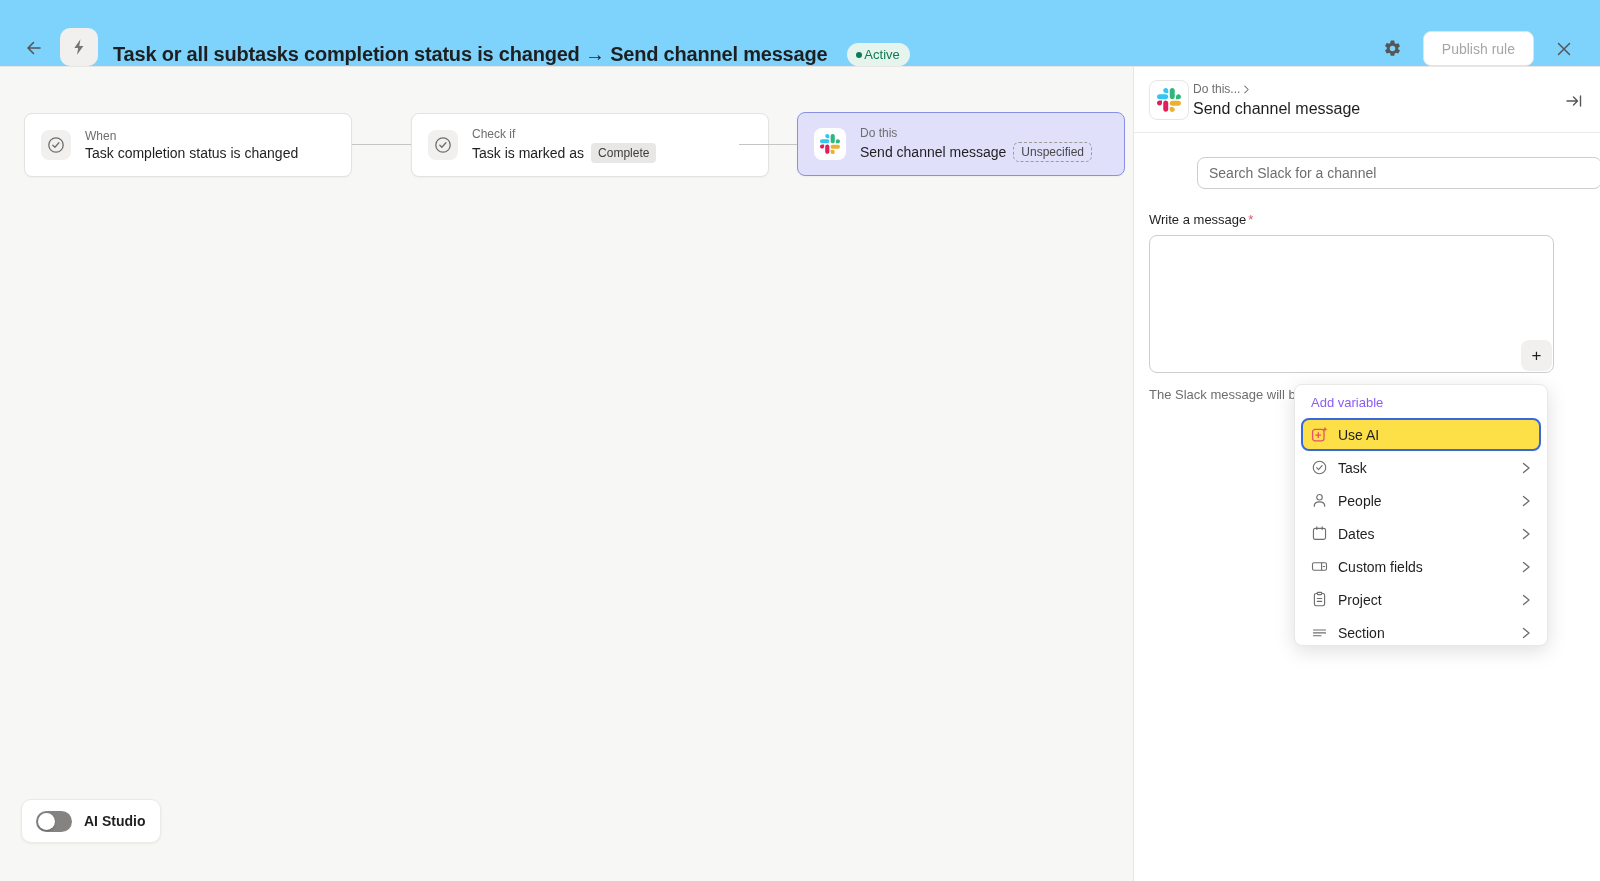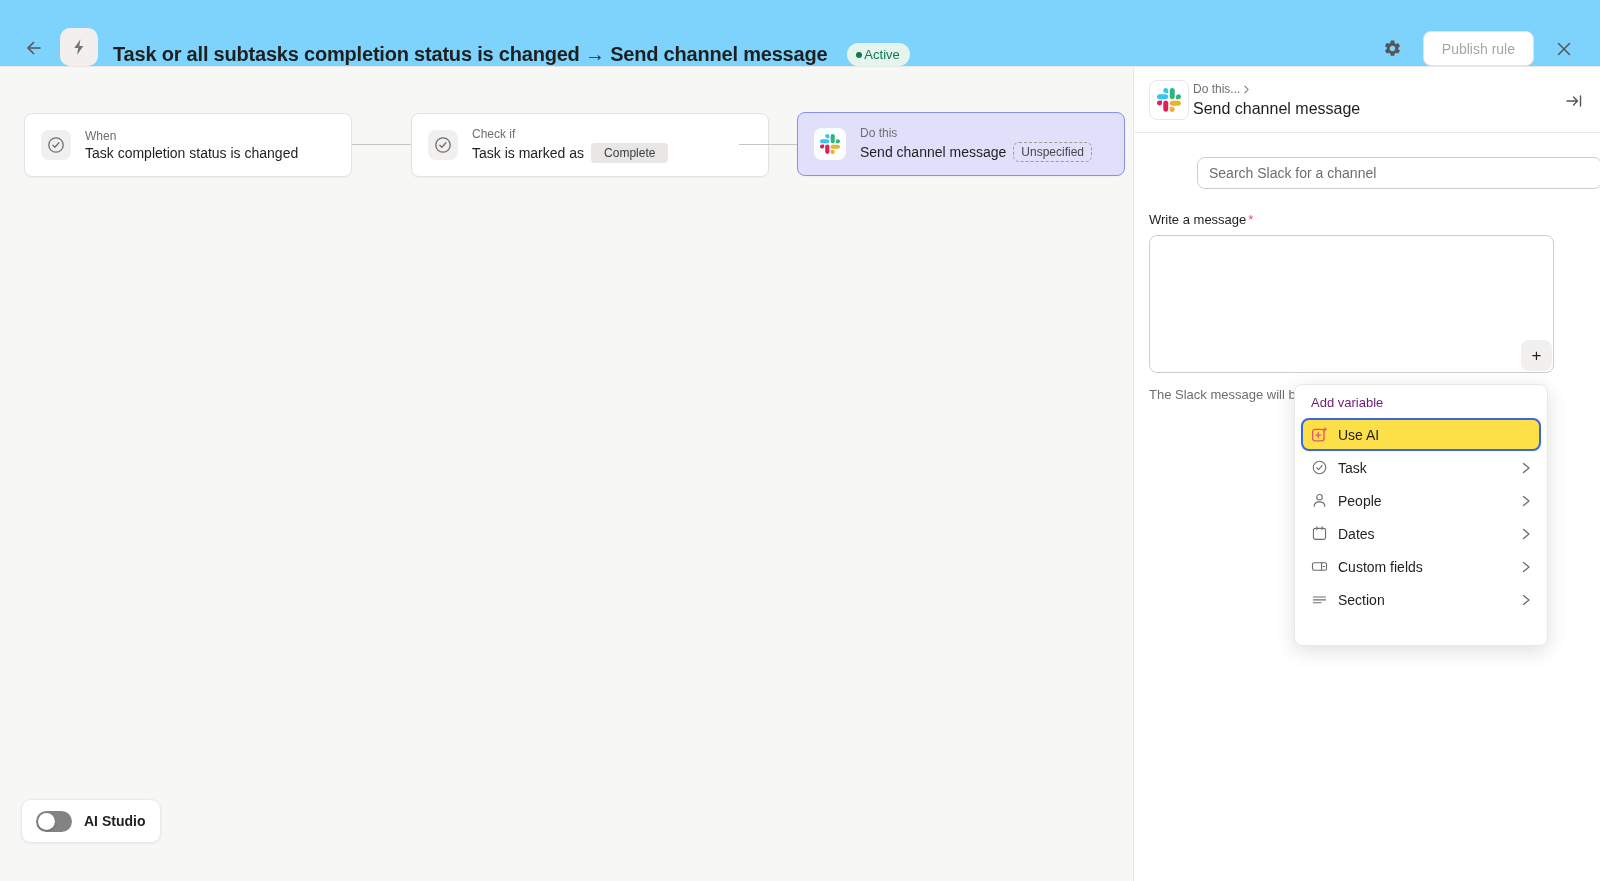--- a/index.html
+++ b/index.html
@@ -22,21 +22,21 @@
   .canvas { position:absolute; left:0; top:67px; width:1133px; height:814px; background:#f7f7f6; }
   .card { position:absolute; height:64px; border-radius:8px; background:#ffffff; border:1px solid #e4e3e1; box-shadow:0 1px 2px rgba(0,0,0,0.04); display:flex; align-items:center; padding:0 16px; gap:14px; cursor:pointer; }
   .card-when  { left:24px;  top:46px; width:328px; }
   .card-check { left:411px; top:46px; width:358px; }
   .card-do    { left:797px; top:45px; width:328px; background:#e0e0fb; border:1px solid #8a90e3; }
   .card-iconbox { width:30px; height:30px; border-radius:8px; background:#f1f0ef; display:flex; align-items:center; justify-content:center; flex:0 0 auto; }
   .card-iconbox.white { background:#ffffff; width:32px; height:32px; }
   .card-texts { display:flex; flex-direction:column; gap:2px; }
   .card-label { font-size:12px; color:#6d6e6f; }
   .card-main { font-size:14px; color:#1e1f21; display:flex; align-items:center; gap:7px; white-space:nowrap; }
-  .chip { font-size:12px; background:#e8e7e5; color:#3c3d3f; border-radius:4px; padding:3px 13px; }
+  .chip { font-size:12px; background:#e8e7e5; color:#3c3d3f; border-radius:4px; padding:3px 7px; }
   .chip-dashed { font-size:12px; background:transparent; color:#47484a; border:1px dashed #9b9b9e; border-radius:6px; padding:2px 7px; }
   .connector { position:absolute; top:77px; height:1px; background:#c6c5c3; }
   .conn-1 { left:352px; width:59px; }
   .conn-2 { left:739px; width:58px; }
 
   
   .ai-studio { position:absolute; left:21px; top:732px; width:140px; height:44px; background:#ffffff; border:1px solid #eceae8; border-radius:10px; box-shadow:0 1px 3px rgba(0,0,0,0.06); display:flex; align-items:center; gap:12px; padding:0 14px; }
   .toggle { width:36px; height:21px; border-radius:11px; background:#848382; position:relative; cursor:pointer; flex:0 0 auto; }
   .toggle-knob { position:absolute; left:2px; top:2px; width:17px; height:17px; border-radius:50%; background:#ffffff; box-shadow:0 1px 2px rgba(0,0,0,0.25); }
   .ai-studio-label { font-size:14px; font-weight:700; color:#1e1f21; }
@@ -54,21 +54,21 @@
   .req { color:#e8516d; margin-left:2px; }
   .text-input { width:405px; height:32px; border:1px solid #cfcdcb; border-radius:8px; padding:0 11px; font-size:14px; font-family:"Liberation Sans", sans-serif; color:#1e1f21; background:#fff; outline:none;margin-left:48px; }
   .text-input::placeholder { color:#6d6e6f; }
   .msg-wrap { position:relative; width:405px; height:138px; margin-bottom:14px; }
   .textarea { width:405px; height:138px; border:1px solid #cfcdcb; border-radius:8px; resize:none; font-family:"Liberation Sans", sans-serif; font-size:14px; padding:8px 11px; outline:none; }
   .plus-btn { position:absolute; right:2px; bottom:2px; width:31px; height:31px; border-radius:8px; background:#f1f0ef; display:flex; align-items:center; justify-content:center; font-size:17px; color:#1e1f21; cursor:pointer; user-select:none; }
   .helper { font-size:13px; color:#6d6e6f; white-space:nowrap; overflow:hidden; width:405px; } .spacer22 { height:23px; }
 
   
   .dropdown { position:absolute; left:1294px; top:384px; width:254px; height:262px; background:#ffffff; border:1px solid #e9e8e6; border-radius:8px; box-shadow:0 5px 20px rgba(0,0,0,0.13); z-index:40; padding:10px 6px 8px 6px; }
-  .dropdown-header { font-size:13px; color:#701a75; padding:0 10px 8px 10px; }
+  .dropdown-header { font-size:13px; color:#8b5cf6; padding:0 10px 8px 10px; }
   .dd-item { height:33px; display:flex; align-items:center; gap:10px; padding:0 10px; border-radius:8px; font-size:14px; color:#1e1f21; cursor:pointer; position:relative; }
   .dd-item .dd-chevron { margin-left:auto; display:flex; }
   .dd-item.selected { border:2px solid #3768e0; background:#fde047; height:33px; padding:0 8px; }
   .dd-icon { display:flex; width:17px; justify-content:center; flex:0 0 auto; }
 
   svg { display:block; }
 </style>
 </head>
 <body>
 
@@ -301,20 +301,35 @@
           </svg>
       </span>
       <span>Custom fields</span>
       <span class="dd-chevron">
         <svg width="10" height="12" viewBox="0 0 10 12">
             <path d="M2.5 1.5 8 6 2.5 10.5" stroke="#6d6e6f" stroke-width="1.3" fill="none" stroke-linecap="round" stroke-linejoin="round"></path>
           </svg>
       </span>
     </div>
 
+    <div class="dd-item">
+      <span class="dd-icon">
+        <svg width="17" height="17" viewBox="0 0 18 18">
+            <rect x="3.6" y="2.6" width="10.8" height="13" rx="1.8" fill="none" stroke="#6d6e6f" stroke-width="1.2"></rect>
+            <rect x="6.6" y="1.4" width="4.8" height="2.4" rx="0.8" fill="#fff" stroke="#6d6e6f" stroke-width="1.2"></rect>
+            <path d="M6.6 8h4.8M6.6 11h4.8" stroke="#6d6e6f" stroke-width="1.1" stroke-linecap="round"></path>
+          </svg>
+      </span>
+      <span>Project</span>
+      <span class="dd-chevron">
+        <svg width="10" height="12" viewBox="0 0 10 12">
+            <path d="M2.5 1.5 8 6 2.5 10.5" stroke="#6d6e6f" stroke-width="1.3" fill="none" stroke-linecap="round" stroke-linejoin="round"></path>
+          </svg>
+      </span>
+    </div>
 
     <div class="dd-item">
       <span class="dd-icon">
         <svg width="17" height="17" viewBox="0 0 18 18">
             <path d="M2.6 6.4h12.8M2.6 9.4h12.8M2.6 12.4h8" stroke="#6d6e6f" stroke-width="1.2" stroke-linecap="round"></path>
           </svg>
       </span>
       <span>Section</span>
       <span class="dd-chevron">
         <svg width="10" height="12" viewBox="0 0 10 12">

